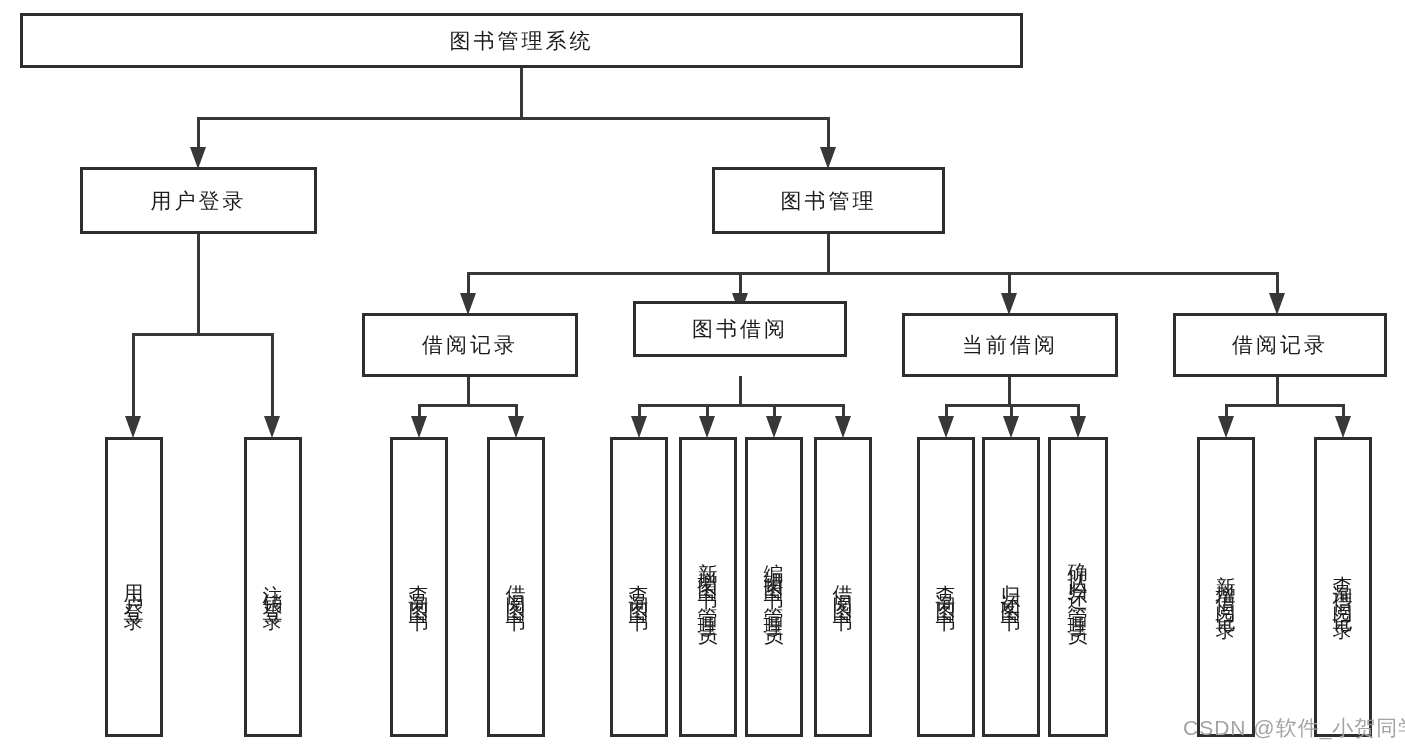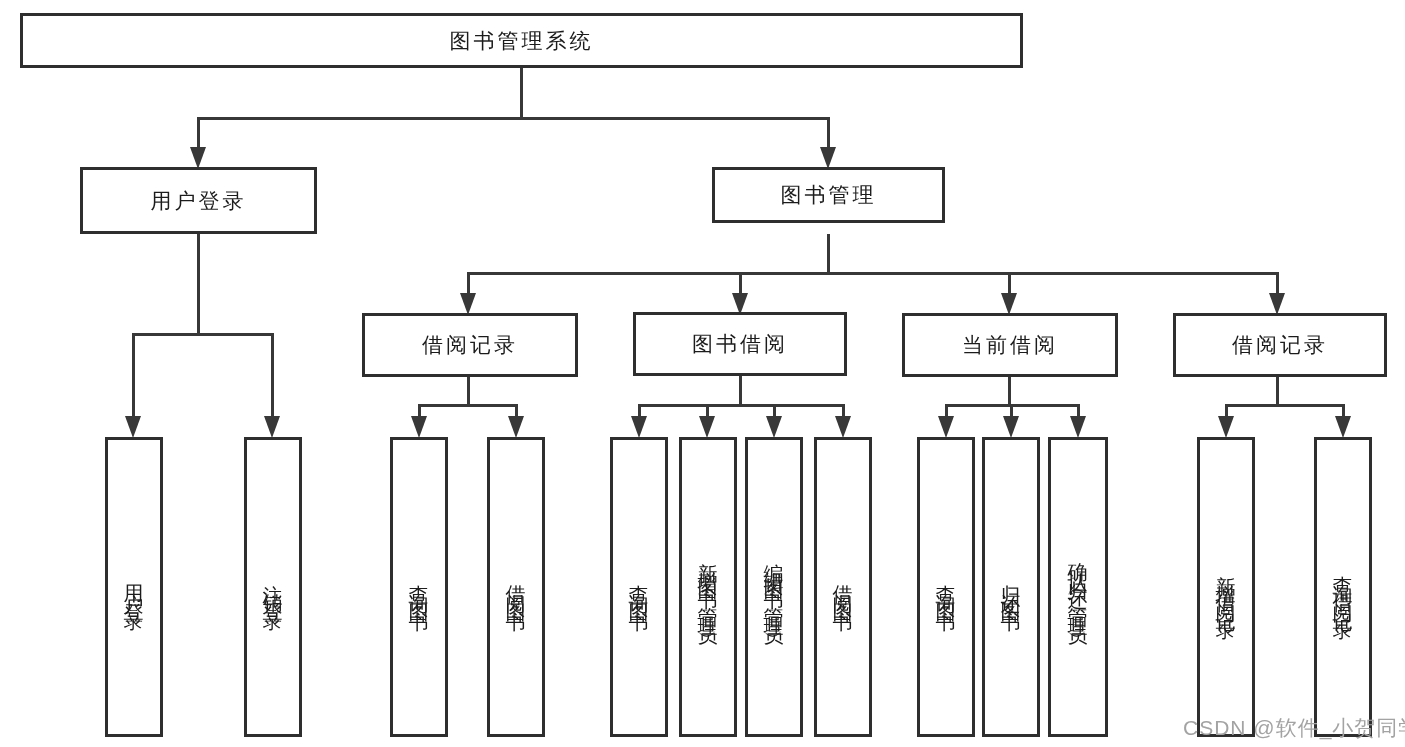--- a/index.html
+++ b/index.html
@@ -114,28 +114,28 @@
   <div class="vl" style="left:1342px;top:404px;height:14px"></div>
   <div class="ar" style="left:1335px;top:416px"></div>
 
   <div class="hbox" style="left:20px;top:13px;width:1003px;height:55px">
     <span class="lbl">图书管理系统</span>
   </div>
 
   <div class="hbox" style="left:80px;top:167px;width:237px;height:67px">
     <span class="lbl">用户登录</span>
   </div>
-  <div class="hbox" style="left:712px;top:167px;width:233px;height:56px">
+  <div class="hbox" style="left:712px;top:167px;width:233px;height:67px">
     <span class="lbl">图书管理</span>
   </div>
 
   <div class="hbox" style="left:362px;top:313px;width:216px;height:64px">
     <span class="lbl">借阅记录</span>
   </div>
-  <div class="hbox" style="left:633px;top:312px;width:214px;height:64px">
+  <div class="hbox" style="left:633px;top:301px;width:214px;height:56px">
     <span class="lbl">图书借阅</span>
   </div>
   <div class="hbox" style="left:1173px;top:313px;width:214px;height:64px">
     <span class="lbl">借阅记录</span>
   </div>
   <div class="hbox" style="left:902px;top:313px;width:216px;height:64px">
     <span class="lbl">当前借阅</span>
   </div>
 
   <div class="vbox" style="left:105px">

